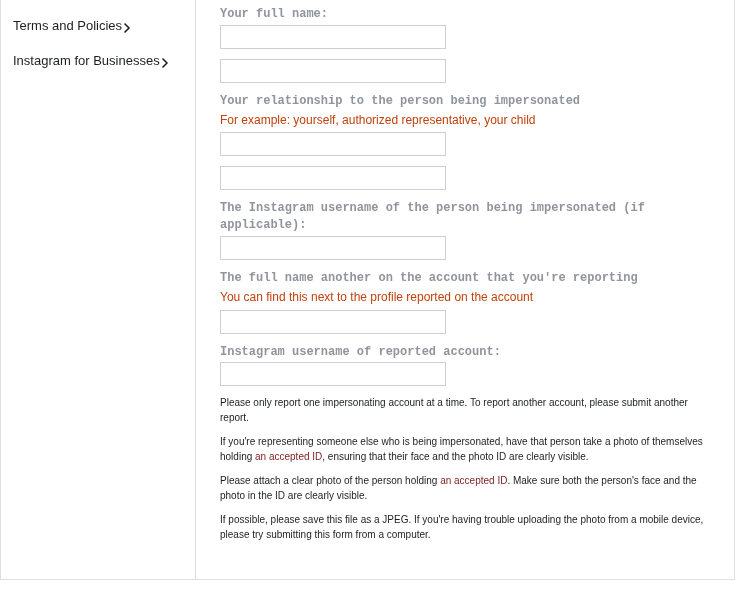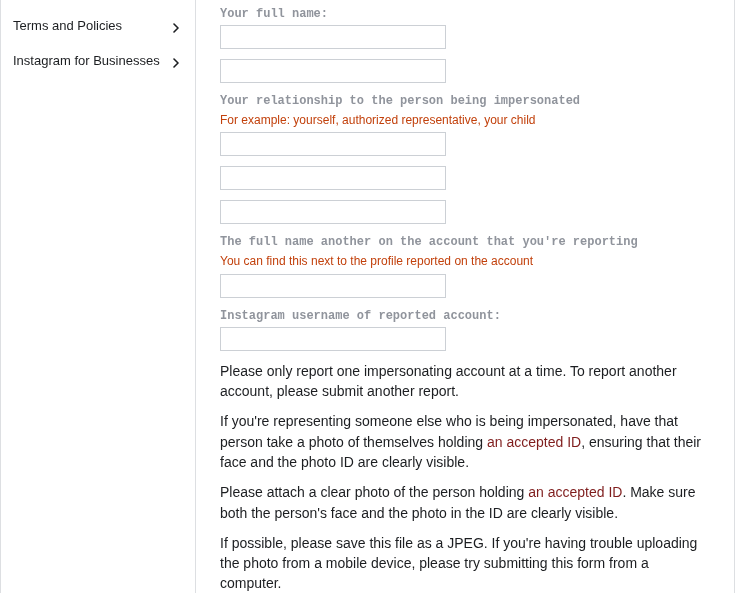--- a/index.html
+++ b/index.html
@@ -18,21 +18,20 @@
       position: relative;
     }
     .sidebar {
       width: 195px;
       border-right: 1px solid #dddfe2;
       padding-top: 8px;
     }
     .sidebar-item {
       display: flex;
       align-items: center;
-      justify-content: space-between;
       padding: 10px 14px 10px 12px;
       cursor: pointer;
       color: #1c1e21;
       font-size: 13px;
     }
     .chevron {
       width: 10px;
       height: 10px;
       display: inline-block;
     }
@@ -60,21 +59,21 @@
     }
     input[type="text"] {
       width: 226px;
       height: 24px;
       border: 1px solid #ccd0d5;
       padding: 2px 6px;
       font-size: 12px;
       background: #fff;
     }
     .para {
-      font-size: 14px;
+      font-size: 10px;
       color: #1c1e21;
       line-height: 1.45;
       margin-bottom: 10px;
     }
     .link {
       color: #7f1d1d;
       cursor: pointer;
     }
   </style>
 </head>
@@ -115,20 +114,21 @@
       <span class="label">Your relationship to the person being impersonated</span>
       <span class="hint">For example: yourself, authorized representative, your child</span>
       <input type="text" style="">
     </div>
 
     <div class="field-group">
       <input type="text" style="">
     </div>
 
     <div class="field-group">
+      <span class="label">The Instagram username of the person being impersonated (if applicable):</span>
       <input type="text" style="">
     </div>
 
     <div class="field-group">
       <span class="label">The full name another on the account that you're reporting</span>
       <span class="hint">You can find this next to the profile reported on the account</span>
       <input type="text" style="">
     </div>
 
     <div class="field-group">

